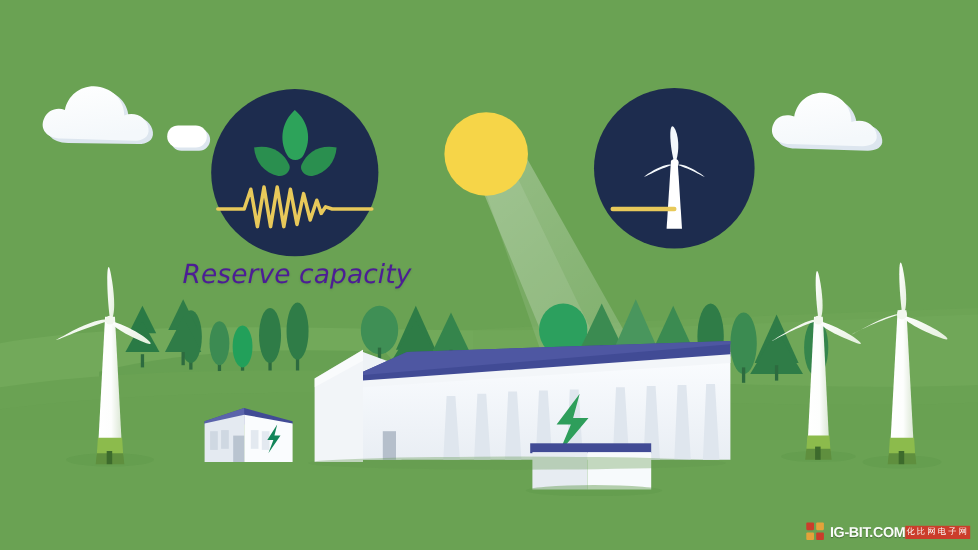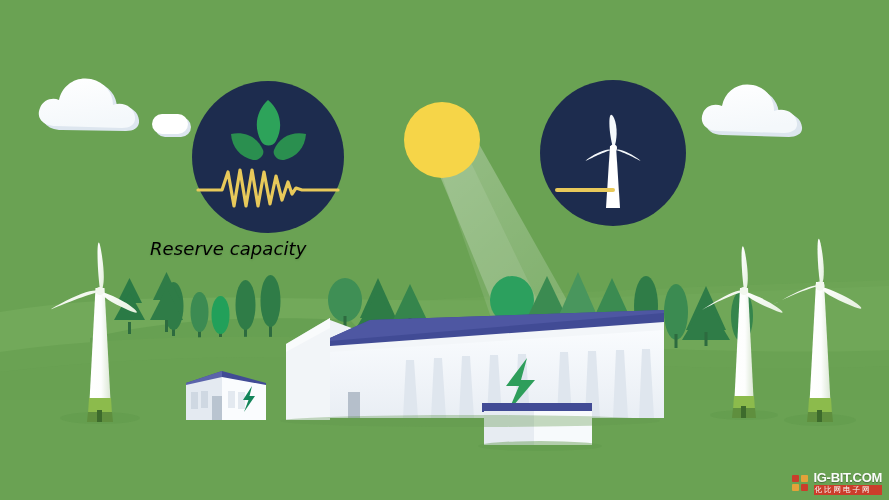--- a/index.html
+++ b/index.html
@@ -20,26 +20,27 @@
   #scene svg.layer {
     position: absolute;
     left: 0;
     top: 0;
     width: 889px;
     height: 500px;
     display: block;
   }
   .label {
     position: absolute;
-    color: #000000;
+    color: #4c1d95;
     font-family: "DejaVu Sans", sans-serif;
     font-style: italic;
-    font-size: 18px;
+    font-size: 24px;
     font-weight: 400;
     line-height: 26px;
+    text-align: center;
     white-space: pre-line;
     letter-spacing: 0.1px;
     text-shadow: 0 1px 2px rgba(40,70,30,0.18);
   }
   #label-reserve {
     left: 150px;
     top: 236px;
     width: 240px;
   }
   #label-wind {
@@ -60,21 +61,21 @@
     opacity: 0.97;
   }
   #watermark .wm-mark {
     width: 20px;
     height: 20px;
     position: relative;
     flex: 0 0 auto;
   }
   #watermark .wm-text {
     display: flex;
-    flex-direction: column;
+    flex-direction: row;
     justify-content: center;
     line-height: 1;
   }
   #watermark .wm-main {
     font-family: "Liberation Sans", sans-serif;
     font-weight: bold;
     font-size: 13px;
     color: #ffffff;
     letter-spacing: -0.3px;
     text-shadow: 0 1px 1px rgba(0,0,0,0.35);

